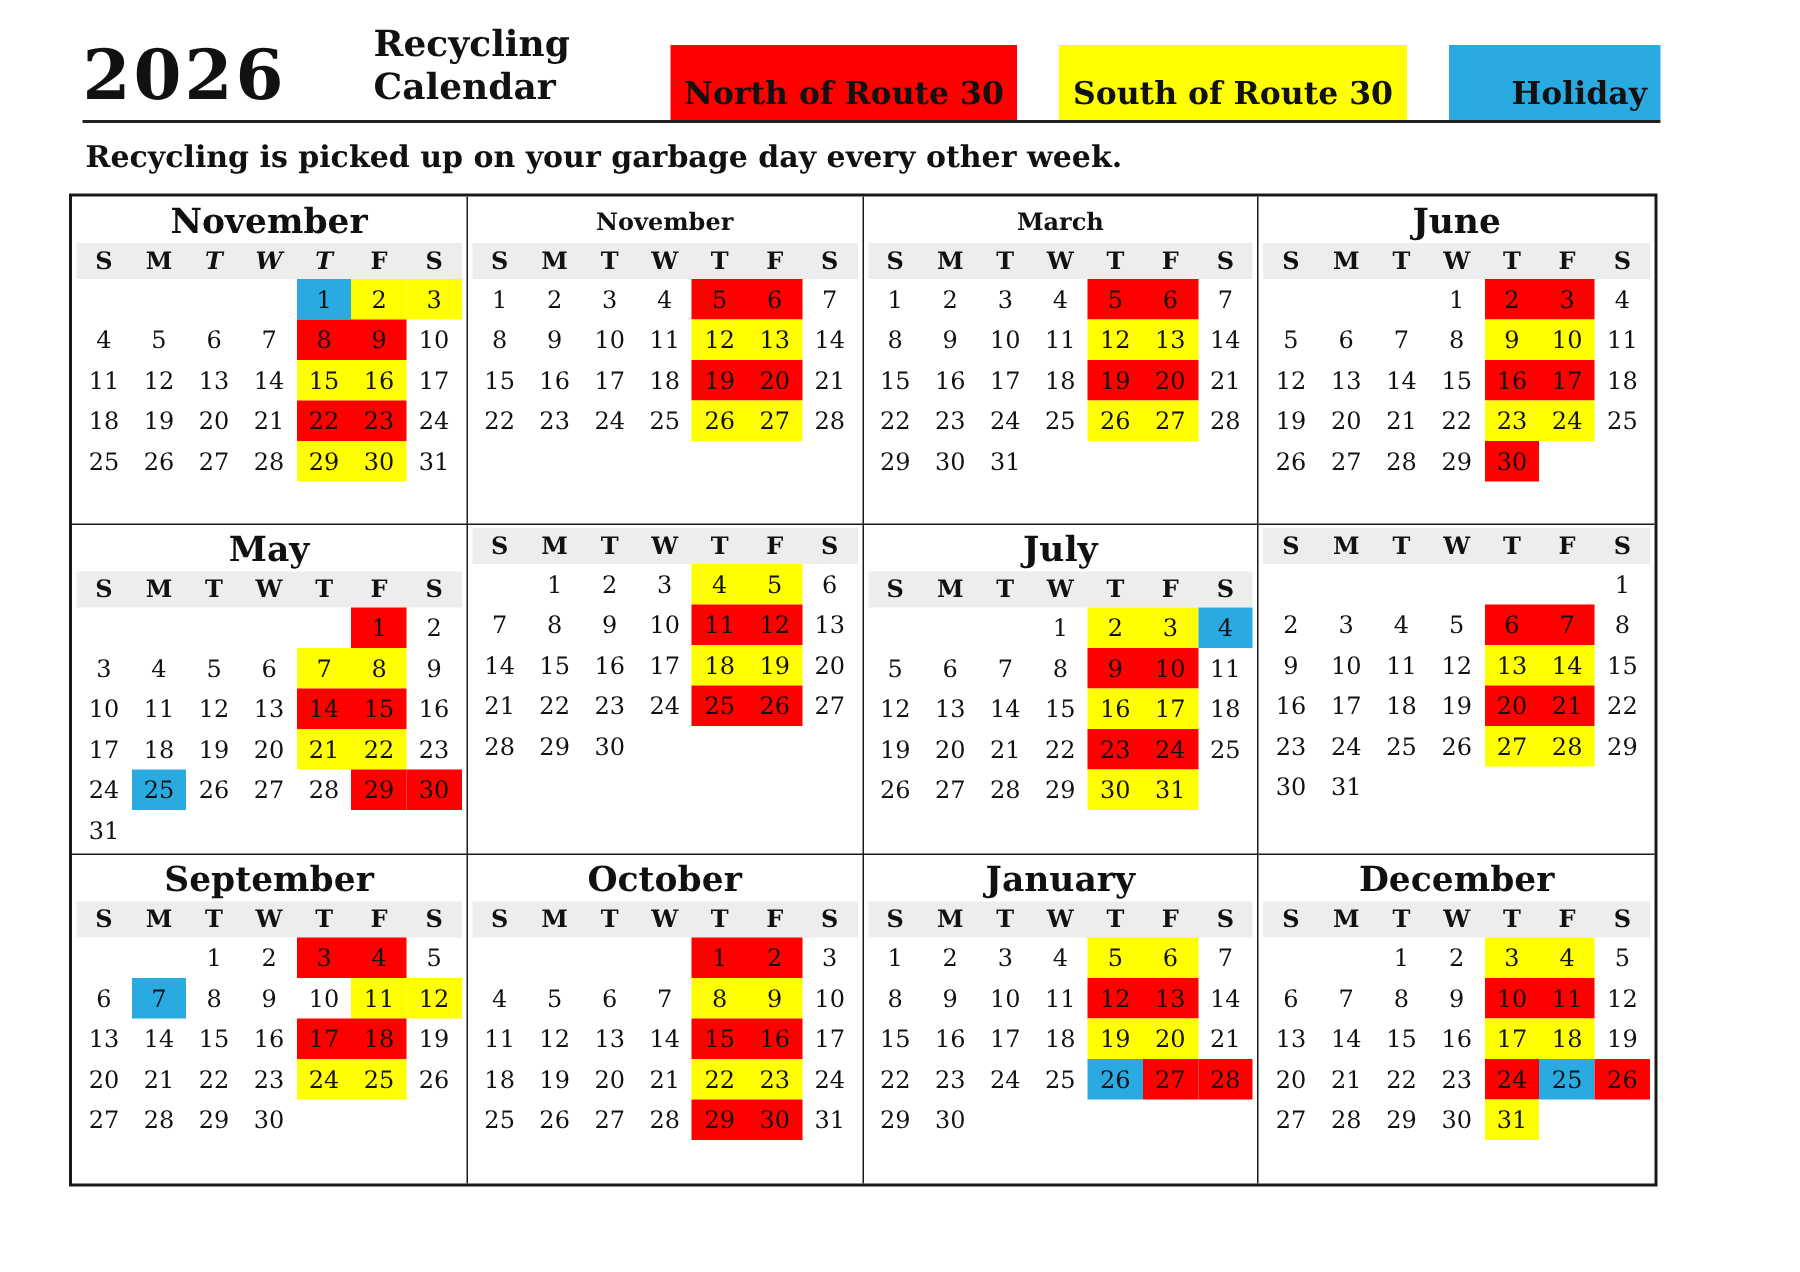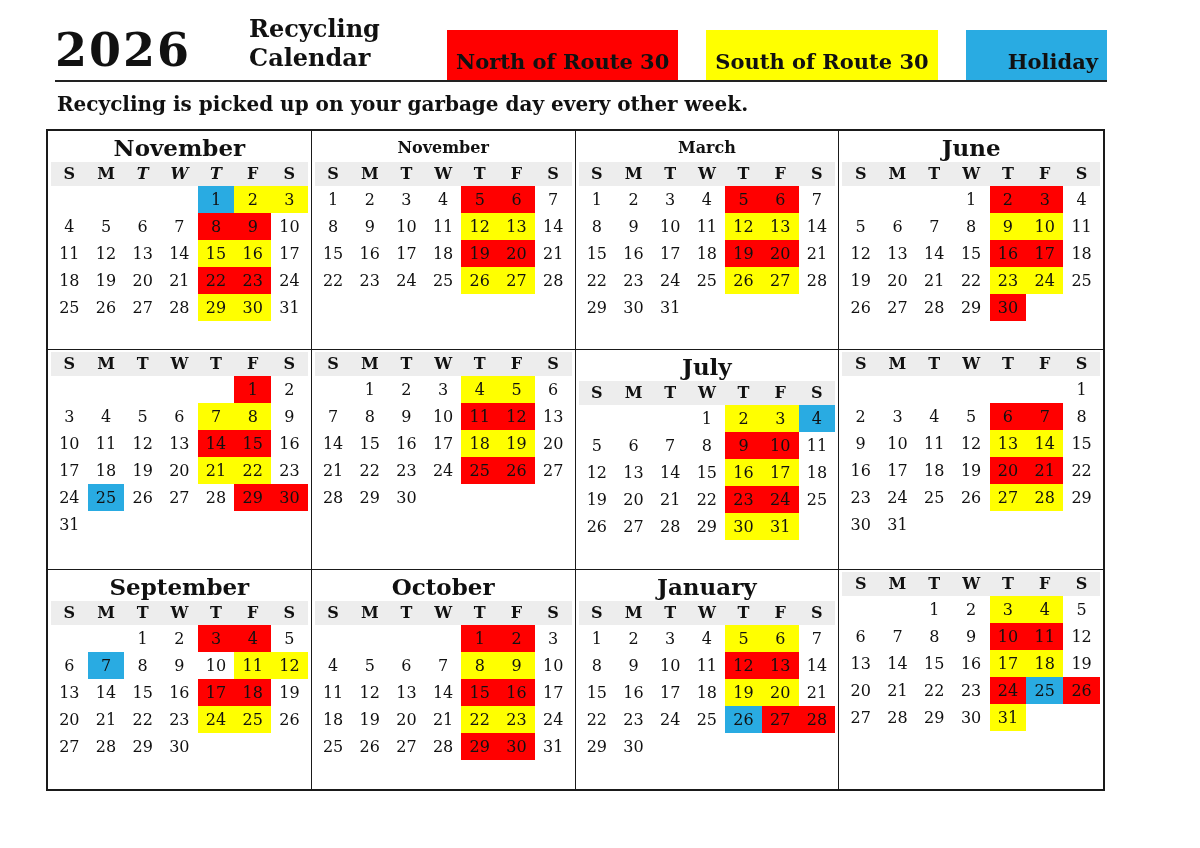--- a/index.html
+++ b/index.html
@@ -308,20 +308,21 @@
           <div class="day">26</div>
           <div class="day">27</div>
           <div class="day">28</div>
           <div class="day">29</div>
           <div class="day" style="background: rgb(255, 0, 0);">30</div>
           <div class="day"></div>
           <div class="day"></div>
         </div>
       </div>
       <div class="month">
+        <div class="month-title">May</div>
         <div class="weekdays">
           <span>S</span>
           <span>M</span>
           <span>T</span>
           <span>W</span>
           <span>T</span>
           <span>F</span>
           <span>S</span>
         </div>
         <div class="weeks">
@@ -662,20 +663,21 @@
           <div class="day">29</div>
           <div class="day">30</div>
           <div class="day"></div>
           <div class="day"></div>
           <div class="day"></div>
           <div class="day"></div>
           <div class="day"></div>
         </div>
       </div>
       <div class="month">
+        <div class="month-title">December</div>
         <div class="weekdays">
           <span>S</span>
           <span>M</span>
           <span>T</span>
           <span>W</span>
           <span>T</span>
           <span>F</span>
           <span>S</span>
         </div>
         <div class="weeks">

